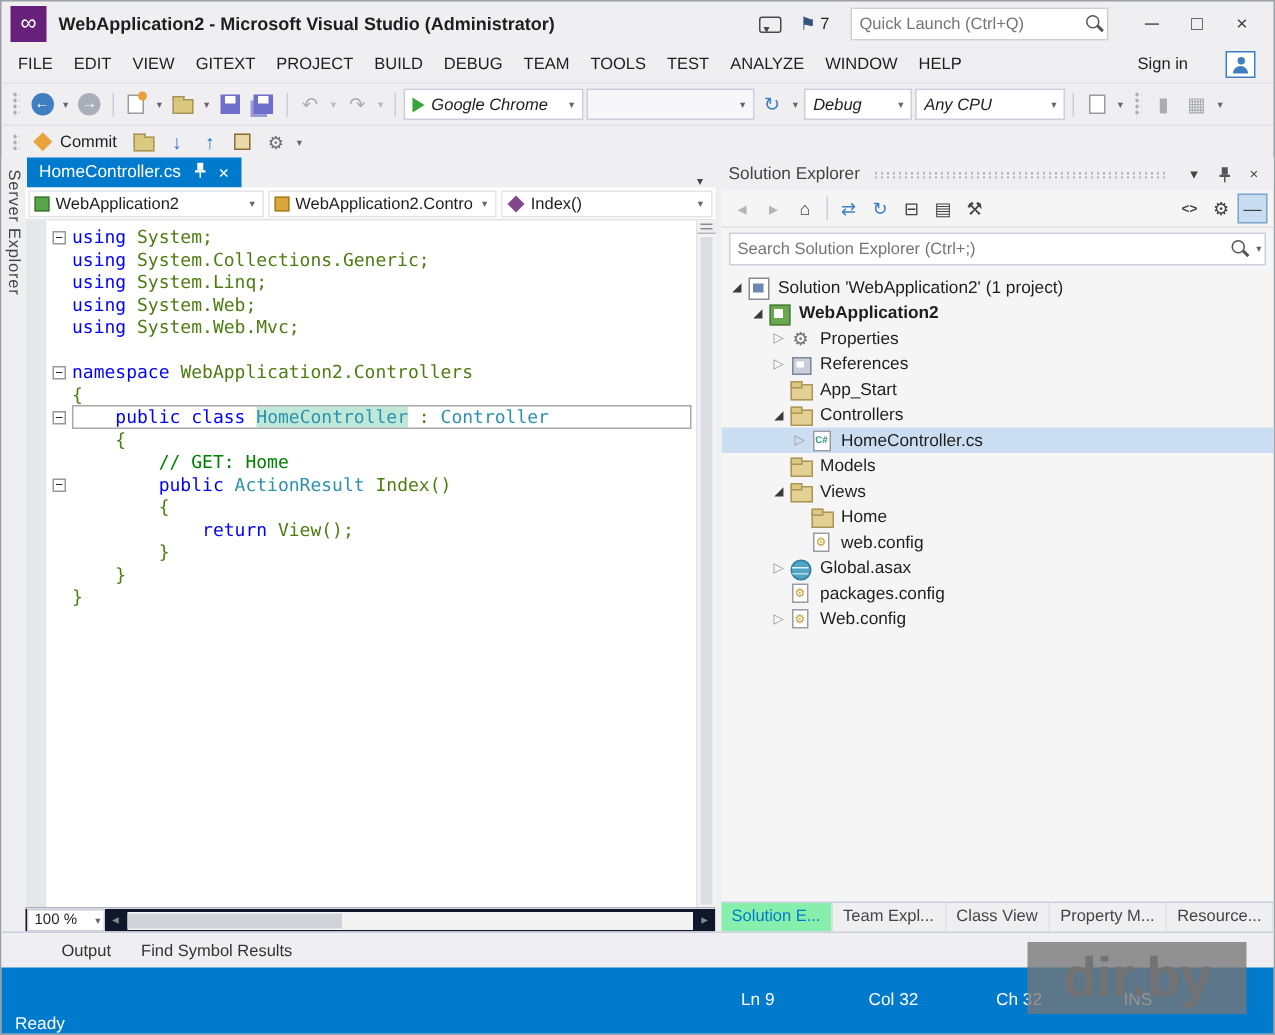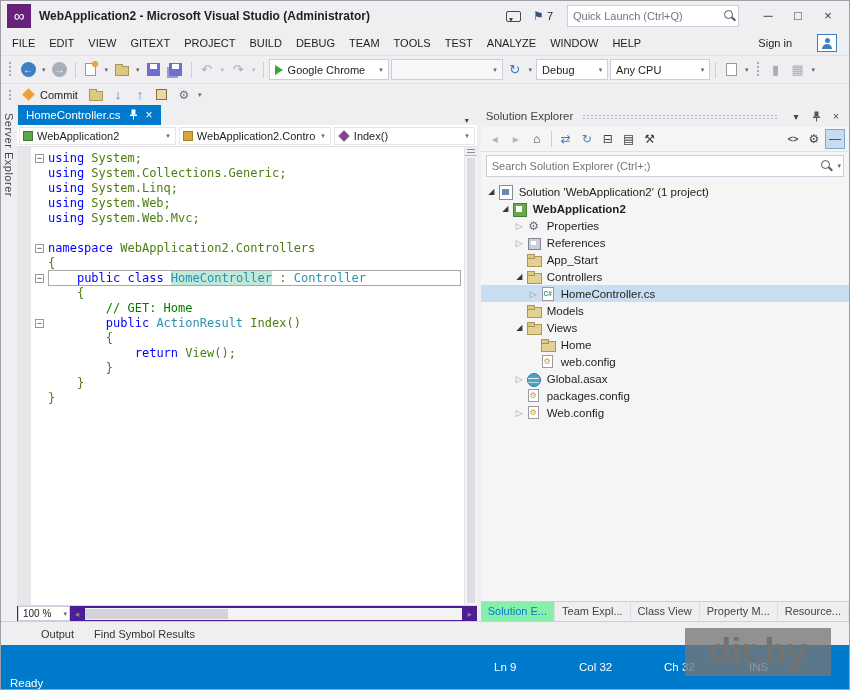--- a/index.html
+++ b/index.html
@@ -43,21 +43,21 @@
   .tb-sep{width:1px;height:16px;background:#CCCEDB;margin:0 3px;}
   .tbi{min-width:20px;height:20px;display:flex;align-items:center;justify-content:center;font-size:13px;color:#424242;}
   .tbi.dis{color:#ABABB3;}
   .blue-glyph{color:#3E7FC1;}
   .caret{font-size:7px;color:#666;padding:0 2px;}
   .caret.dis{color:#B8B8C0;}
   .nav-circle{width:15px;height:15px;border-radius:50%;color:#fff;font-size:10px;line-height:15px;text-align:center;}
   .back-circle{background:#3E7FC1;}
   .fwd-circle{background:#A9AFBA;}
   .combo{height:21px;background:#fff;border:1px solid #CCCEDB;display:flex;align-items:center;font-size:11px;}
-  .combo .combo-label{padding:0 5px;white-space:nowrap;overflow:hidden;flex:1;}
+  .combo .combo-label{padding:0 5px;white-space:nowrap;overflow:hidden;flex:1;font-style:italic;}
   .combo .caret{width:13px;text-align:center;}
   .run-combo{width:120px;}
   .empty-combo{width:112px;background:#F7F7FA;}
   .debug-combo{width:72px;}
   .cpu-combo{width:100px;}
   .play-tri{width:0;height:0;border-left:8px solid #37A437;border-top:5px solid transparent;border-bottom:5px solid transparent;margin-left:5px;flex:0 0 auto;}
   .page{width:11px;height:13px;background:#fff;border:1px solid #9A9A9A;position:relative;}
   .page.star::after{content:"";position:absolute;right:-3px;top:-3px;width:6px;height:6px;background:#E8A33D;border-radius:50%;}
   .mini-folder{width:14px;height:10px;background:#DCC980;border:1px solid #A8955B;position:relative;margin-top:3px;}
   .mini-folder::before{content:"";position:absolute;top:-3px;left:-1px;width:6px;height:2px;background:#DCC980;border:1px solid #A8955B;border-bottom:0;}
@@ -102,21 +102,21 @@
   .tok-c{color:#008000;}
   .tok-p{color:#4d7c0f;}
   .tok-h{color:#2B91AF;background:#C0E8D8;}
   .code-line.boxed::after{content:"";position:absolute;left:17px;right:3px;top:-1px;bottom:0;border:1px solid #A8A8A8;pointer-events:none;}
   .v-scroll{flex:0 0 13px;display:flex;flex-direction:column;border-left:1px solid #E4E4E8;background:#F3F3F4;}
   .scroll-splitter{height:9px;border-bottom:1px solid #B8B8C0;background:#EFEFF2;position:relative;}
   .scroll-splitter::before{content:"";position:absolute;left:2px;right:2px;top:2px;height:1px;background:#8A8A92;}
   .scroll-splitter::after{content:"";position:absolute;left:2px;right:2px;top:5px;height:1px;background:#8A8A92;}
   .v-track{flex:1;position:relative;}
   .v-thumb{position:absolute;top:2px;left:2px;right:2px;bottom:2px;background:#DCDDE2;}
-  .editor-bottom{flex:0 0 16px;display:flex;align-items:center;background:#4c1d95;border-top:1px solid #DADBE0;}
+  .editor-bottom{flex:0 0 16px;display:flex;align-items:center;background:#0f172a;border-top:1px solid #DADBE0;}
   .zoom-combo{width:52px;height:15px;background:#fff;border:1px solid #CCCEDB;display:flex;align-items:center;font-size:10px;margin-left:1px;}
   .zoom-combo .z{flex:1;padding-left:4px;}
   .h-arrow{width:14px;text-align:center;font-size:9px;color:#888;}
   .h-track{flex:1;height:12px;background:#F3F3F4;position:relative;margin:0 1px;}
   .h-thumb{position:absolute;left:0;top:1px;bottom:1px;width:38%;background:#D2D3D9;}
 
   
   .se-panel{flex:0 0 332px;display:flex;flex-direction:column;min-height:0;background:#F5F5F5;border-left:4px solid #EFEFF2;}
   .se-title-row{flex:0 0 22px;display:flex;align-items:center;background:#EFEFF2;padding:0 5px;font-size:11.5px;color:#444;gap:4px;}
   .se-grip{flex:1;height:5px;margin:0 5px;background-image:radial-gradient(circle,#B5B8C0 .8px,transparent 1px);background-size:4px 3px;}

